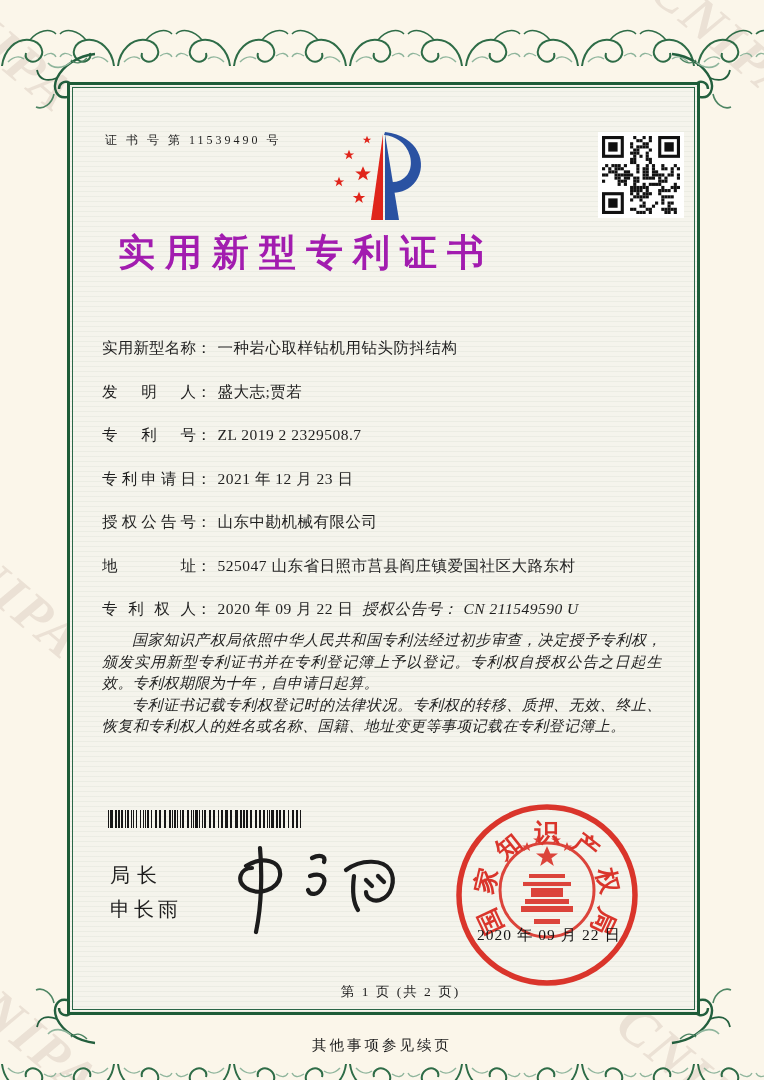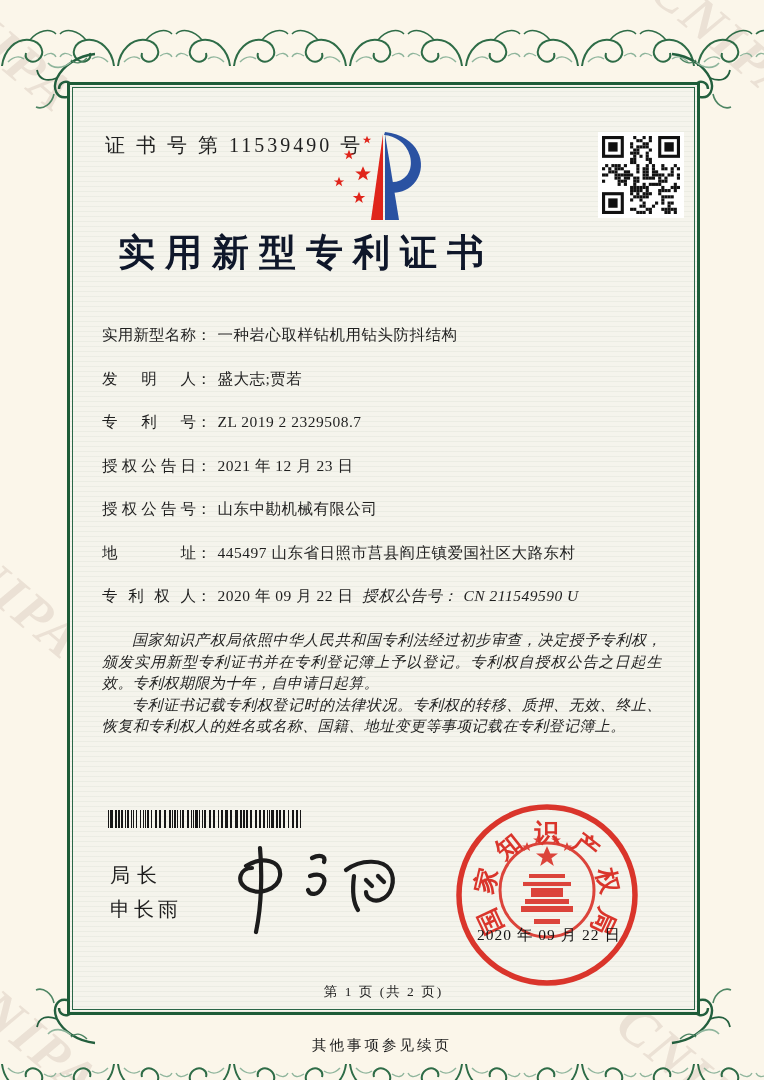--- a/index.html
+++ b/index.html
@@ -27,30 +27,30 @@
     border:3px solid #1d5c38;z-index:2;box-sizing:border-box;
     background:
       repeating-linear-gradient(0deg, rgba(150,170,150,0.10) 0px, rgba(150,170,150,0.10) 1px, transparent 1px, transparent 5px),
       #f5f4ec;
   }
   .frame-inner{
     position:absolute;inset:2px;border:1px solid #2a6647;
   }
   .content{position:absolute;inset:0;z-index:3;}
   
-  .cert-no{position:absolute;left:105px;top:132px;font-size:20px;letter-spacing:3px;}
+  .cert-no{position:absolute;left:105px;top:132px;font-size:12px;letter-spacing:3px;}
   .logo{position:absolute;left:327px;top:126px;}
   .qr-box{position:absolute;left:598px;top:132px;width:86px;height:86px;background:#fff;}
   .qr-box svg{position:absolute;left:4px;top:4px;}
   .title{
     position:absolute;left:0;top:228px;width:612px;text-align:center;
-    font-size:37px;font-weight:bold;letter-spacing:10px;color:#0f172a;
-  }
-  
-  .fields{position:absolute;left:102px;top:325px;width:562px;font-size:15.5px;}
+    font-size:37px;font-weight:bold;letter-spacing:10px;color:#a21caf;
+  }
+  
+  .fields{position:absolute;left:102px;top:338px;width:562px;font-size:15.5px;}
   .field-row{position:relative;height:22px;margin-bottom:21.5px;white-space:nowrap;}
   .flabel{display:inline-block;width:94px;text-align:justify;text-align-last:justify;vertical-align:top;}
   .colon{display:inline-block;}
   .fvalue{display:inline-block;margin-left:6px;letter-spacing:0.5px;}
   .pair2{position:absolute;left:260px;top:0;font-style:italic;}
   .pair2 .flabel{width:80px;}
   
   .paras{position:absolute;left:102px;top:630px;width:560px;font-size:15px;line-height:21.5px;text-align:justify;letter-spacing:0.4px;font-style:italic;}
   .paras p{margin:0;text-indent:2em;}
   
@@ -58,21 +58,21 @@
   .sig-title{position:absolute;left:110px;top:862px;font-size:20px;letter-spacing:7px;}
   .sig-name{position:absolute;left:110px;top:896px;font-size:20px;letter-spacing:4px;}
   .sig-script{position:absolute;left:208px;top:836px;z-index:4;}
   
   .seal{position:absolute;left:452px;top:800px;z-index:4;mix-blend-mode:multiply;opacity:0.93;}
   .seal-date{
     position:absolute;left:455px;top:925px;width:188px;text-align:center;
     font-size:15.5px;letter-spacing:1px;color:#141414;z-index:5;
   }
   
-  .page-info{position:absolute;left:67px;top:983px;width:633px;text-align:center;font-size:13.5px;letter-spacing:2px;z-index:3;}
+  .page-info{position:absolute;left:67px;top:983px;width:633px;text-align:center;font-size:13.5px;letter-spacing:2px;z-index:3;padding-left:17px;}
   .note{position:absolute;left:0;top:1036px;width:764px;text-align:center;font-size:14.5px;letter-spacing:3px;z-index:5;}
   .hidden-defs{position:absolute;width:0;height:0;overflow:hidden;}
 </style>
 </head>
 <body>
 
 <svg class="hidden-defs" aria-hidden="true">
   <defs>
     <path id="star5" d="M0,-10L2.94,-3.09L10,-3.09L4.05,1.18L6.18,8.09L0,3.82L-6.18,8.09L-4.05,1.18L-10,-3.09L-2.94,-3.09Z"></path>
     <g id="curlG">
@@ -359,27 +359,27 @@
     <div class="field-row">
       <span class="flabel">实用新型名称</span><span class="colon">：</span><span class="fvalue">一种岩心取样钻机用钻头防抖结构</span>
     </div>
     <div class="field-row">
       <span class="flabel">发明人</span><span class="colon">：</span><span class="fvalue">盛大志;贾若</span>
     </div>
     <div class="field-row">
       <span class="flabel">专利号</span><span class="colon">：</span><span class="fvalue">ZL 2019 2 2329508.7</span>
     </div>
     <div class="field-row">
-      <span class="flabel">授权公告日</span><span class="colon">：</span><span class="fvalue">2021 年 12 月 23 日</span>
+      <span class="flabel">专利申请日</span><span class="colon">：</span><span class="fvalue">2021 年 12 月 23 日</span>
     </div>
     <div class="field-row">
       <span class="flabel">授权公告号</span><span class="colon">：</span><span class="fvalue">山东中勘机械有限公司</span>
     </div>
     <div class="field-row">
-      <span class="flabel">地址</span><span class="colon">：</span><span class="fvalue">445497  山东省日照市莒县阎庄镇爱国社区大路东村</span>
+      <span class="flabel">地址</span><span class="colon">：</span><span class="fvalue">525047  山东省日照市莒县阎庄镇爱国社区大路东村</span>
     </div>
     <div class="field-row">
       <span class="flabel">专利权人</span><span class="colon">：</span><span class="fvalue">2020 年 09 月 22 日</span>
       <span class="pair2">
         <span class="flabel">授权公告号</span><span class="colon">：</span><span class="fvalue">CN 211549590 U</span>
       </span>
     </div>
   </div>
 
   <div class="paras">

